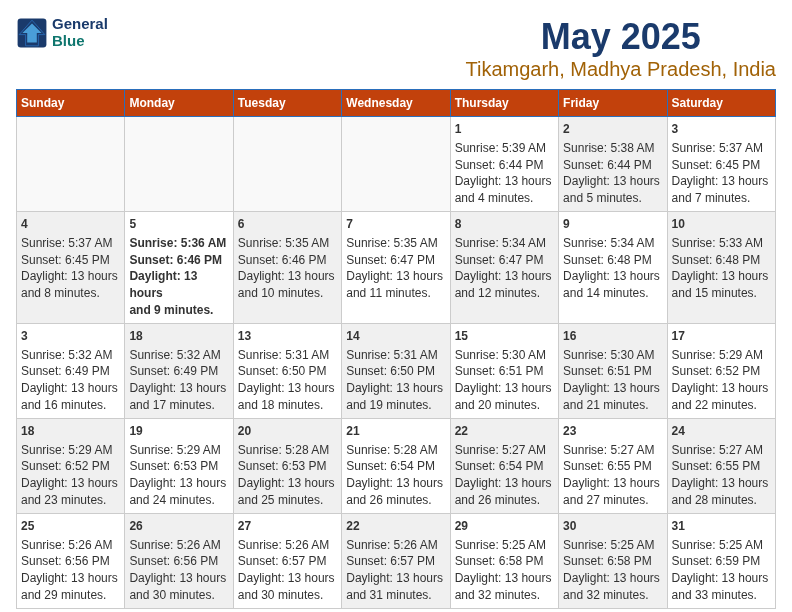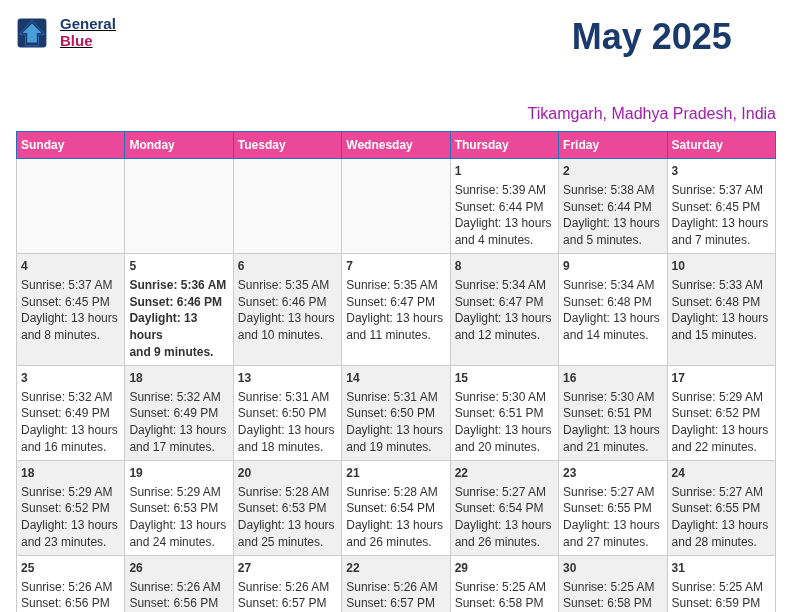--- a/index.html
+++ b/index.html
@@ -12,47 +12,45 @@
     }
     .header {
       display: flex;
       justify-content: space-between;
       align-items: flex-start;
       margin-bottom: 8px;
     }
     .logo {
       display: flex;
       align-items: flex-end;
-      gap: 12px;
-      text-decoration: underline;
+      gap: 4px;
     }
     .logo-icon {
       width: 32px;
       height: 32px;
     }
     .title-block {
       text-align: center;
     }
     .month-title {
       font-size: 36px;
       font-weight: bold;
       color: #1a3a6b;
     }
     .location-title {
-      font-size: 16px;
-      color: #a21caf;
-      margin-top: 47px;
+      font-size: 20px;
+      color: #a16207;
     }
     table {
       width: 100%;
       border-collapse: collapse;
       font-size: 11px;
     }
     th {
-      background: #ec4899;
+      background: #c2410c;
       color: #fff;
       padding: 6px 4px;
       text-align: left;
       font-size: 12px;
       border: 1px solid #2a6ebb;
     }
     td {
       border: 1px solid #ccc;
       vertical-align: top;
       padding: 4px;
@@ -85,21 +83,21 @@
   <div class="logo">
     <svg class="logo-icon" viewBox="0 0 40 40">
       <rect x="2" y="2" width="36" height="36" rx="4" fill="#1a3a6b"></rect>
       <polygon points="20,8 32,20 26,20 26,32 14,32 14,20 8,20" fill="#4a9ed8"></polygon>
       <polygon points="20,4 36,22 28,22 28,36 12,36 12,22 4,22" fill="none" stroke="#2a6ebb" stroke-width="1"></polygon>
     </svg>
     <div>
       <div style="font-size:15px;font-weight:bold;color:#1a3a6b;line-height:1.1">
         <span>General</span>
       </div>
-      <div style="font-size:15px;font-weight:bold;color:#be185d;line-height:1.1">
+      <div style="font-size:15px;font-weight:bold;color:#0f766e;line-height:1.1">
         <span>Blue</span>
       </div>
     </div>
   </div>
   <div class="title-block">
     <div class="month-title">May 2025</div>
     <div class="location-title">Tikamgarh, Madhya Pradesh, India</div>
   </div>
 </div>
 

